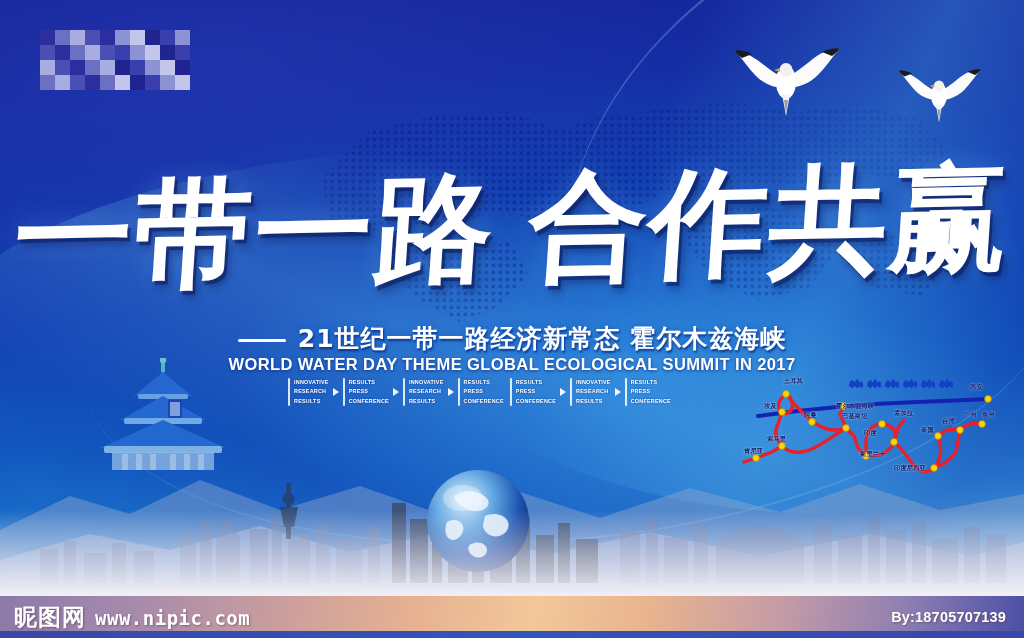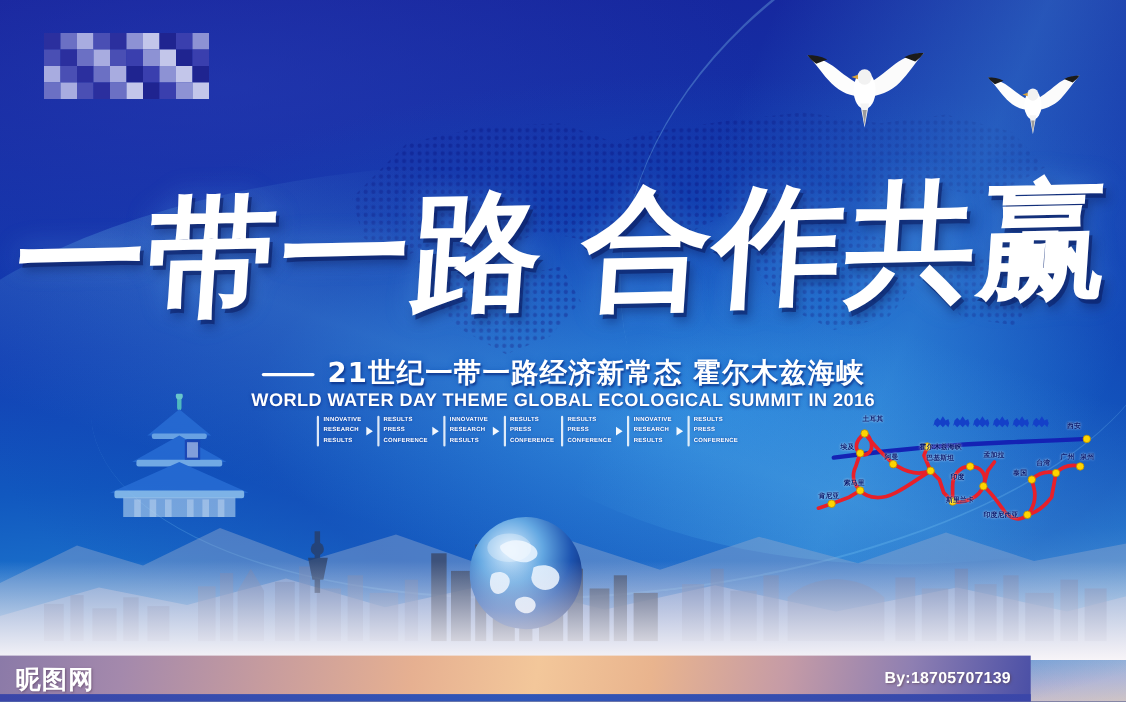--- a/index.html
+++ b/index.html
@@ -133,21 +133,21 @@
 
   
   .fog {
     position:absolute; left:0; bottom:38px; width:1024px; height:90px;
     background:linear-gradient(180deg, rgba(255,255,255,0) 0%, rgba(248,242,245,.55) 55%, rgba(252,248,250,.95) 100%);
     pointer-events:none;
   }
 
   
   .footer {
-    position:absolute; left:0; bottom:0; width:937px; height:42px;
+    position:absolute; left:0; bottom:0; width:1024px; height:42px;
     background:linear-gradient(100deg,#8b7aa8 0%,#a489ac 12%,#c79c9e 26%,#e6b091 40%,#f3c79a 52%,#e9b48e 63%,#c59ba6 76%,#8e7fb2 88%,#4a4fa6 100%);
     display:flex; align-items:center; justify-content:space-between;
     padding:0 14px;
   }
   .footer::after {
     content:""; position:absolute; left:0; bottom:0; width:100%; height:7px;
     background:linear-gradient(90deg,#3b46a8,#2f56b8,#3b46a8);
   }
   .wm { display:flex; align-items:baseline; gap:9px; }
   .wm-cn {
@@ -263,21 +263,21 @@
   </div>
 
   <div class="headline">
     <span>一带一路</span><span class="grp2">合作共赢</span>
   </div>
 
   <div class="sub-cn">
     <span class="dash"></span><span>21世纪一带一路经济新常态 霍尔木兹海峡</span>
   </div>
 
-  <div class="sub-en">WORLD WATER DAY THEME GLOBAL ECOLOGICAL SUMMIT IN 2016</div>
+  <div class="sub-en">WORLD WATER DAY THEME GLOBAL ECOLOGICAL SUMMIT IN 2017</div>
 
   <div class="chips" id="chips">
       <div class="chip">
         <div class="bar"></div>
         <div class="lines">
           <div>INNOVATIVE</div>
           <div>RESEARCH</div>
           <div>RESULTS</div>
         </div>
       </div>
@@ -531,19 +531,20 @@
       </g>
       <ellipse cx="38" cy="30" rx="20" ry="13" fill="#ffffff" opacity=".30"></ellipse>
     </svg>
   </div>
 
   <div class="fog"></div>
 
   <div class="footer">
     <div class="wm">
       <span class="wm-cn">昵图网</span>
+      <span class="wm-url">www.nipic.com</span>
     </div>
     <div class="credit">
       <span>By:18705707139</span>
     </div>
   </div>
 
 </div>
 
 </body></html>

